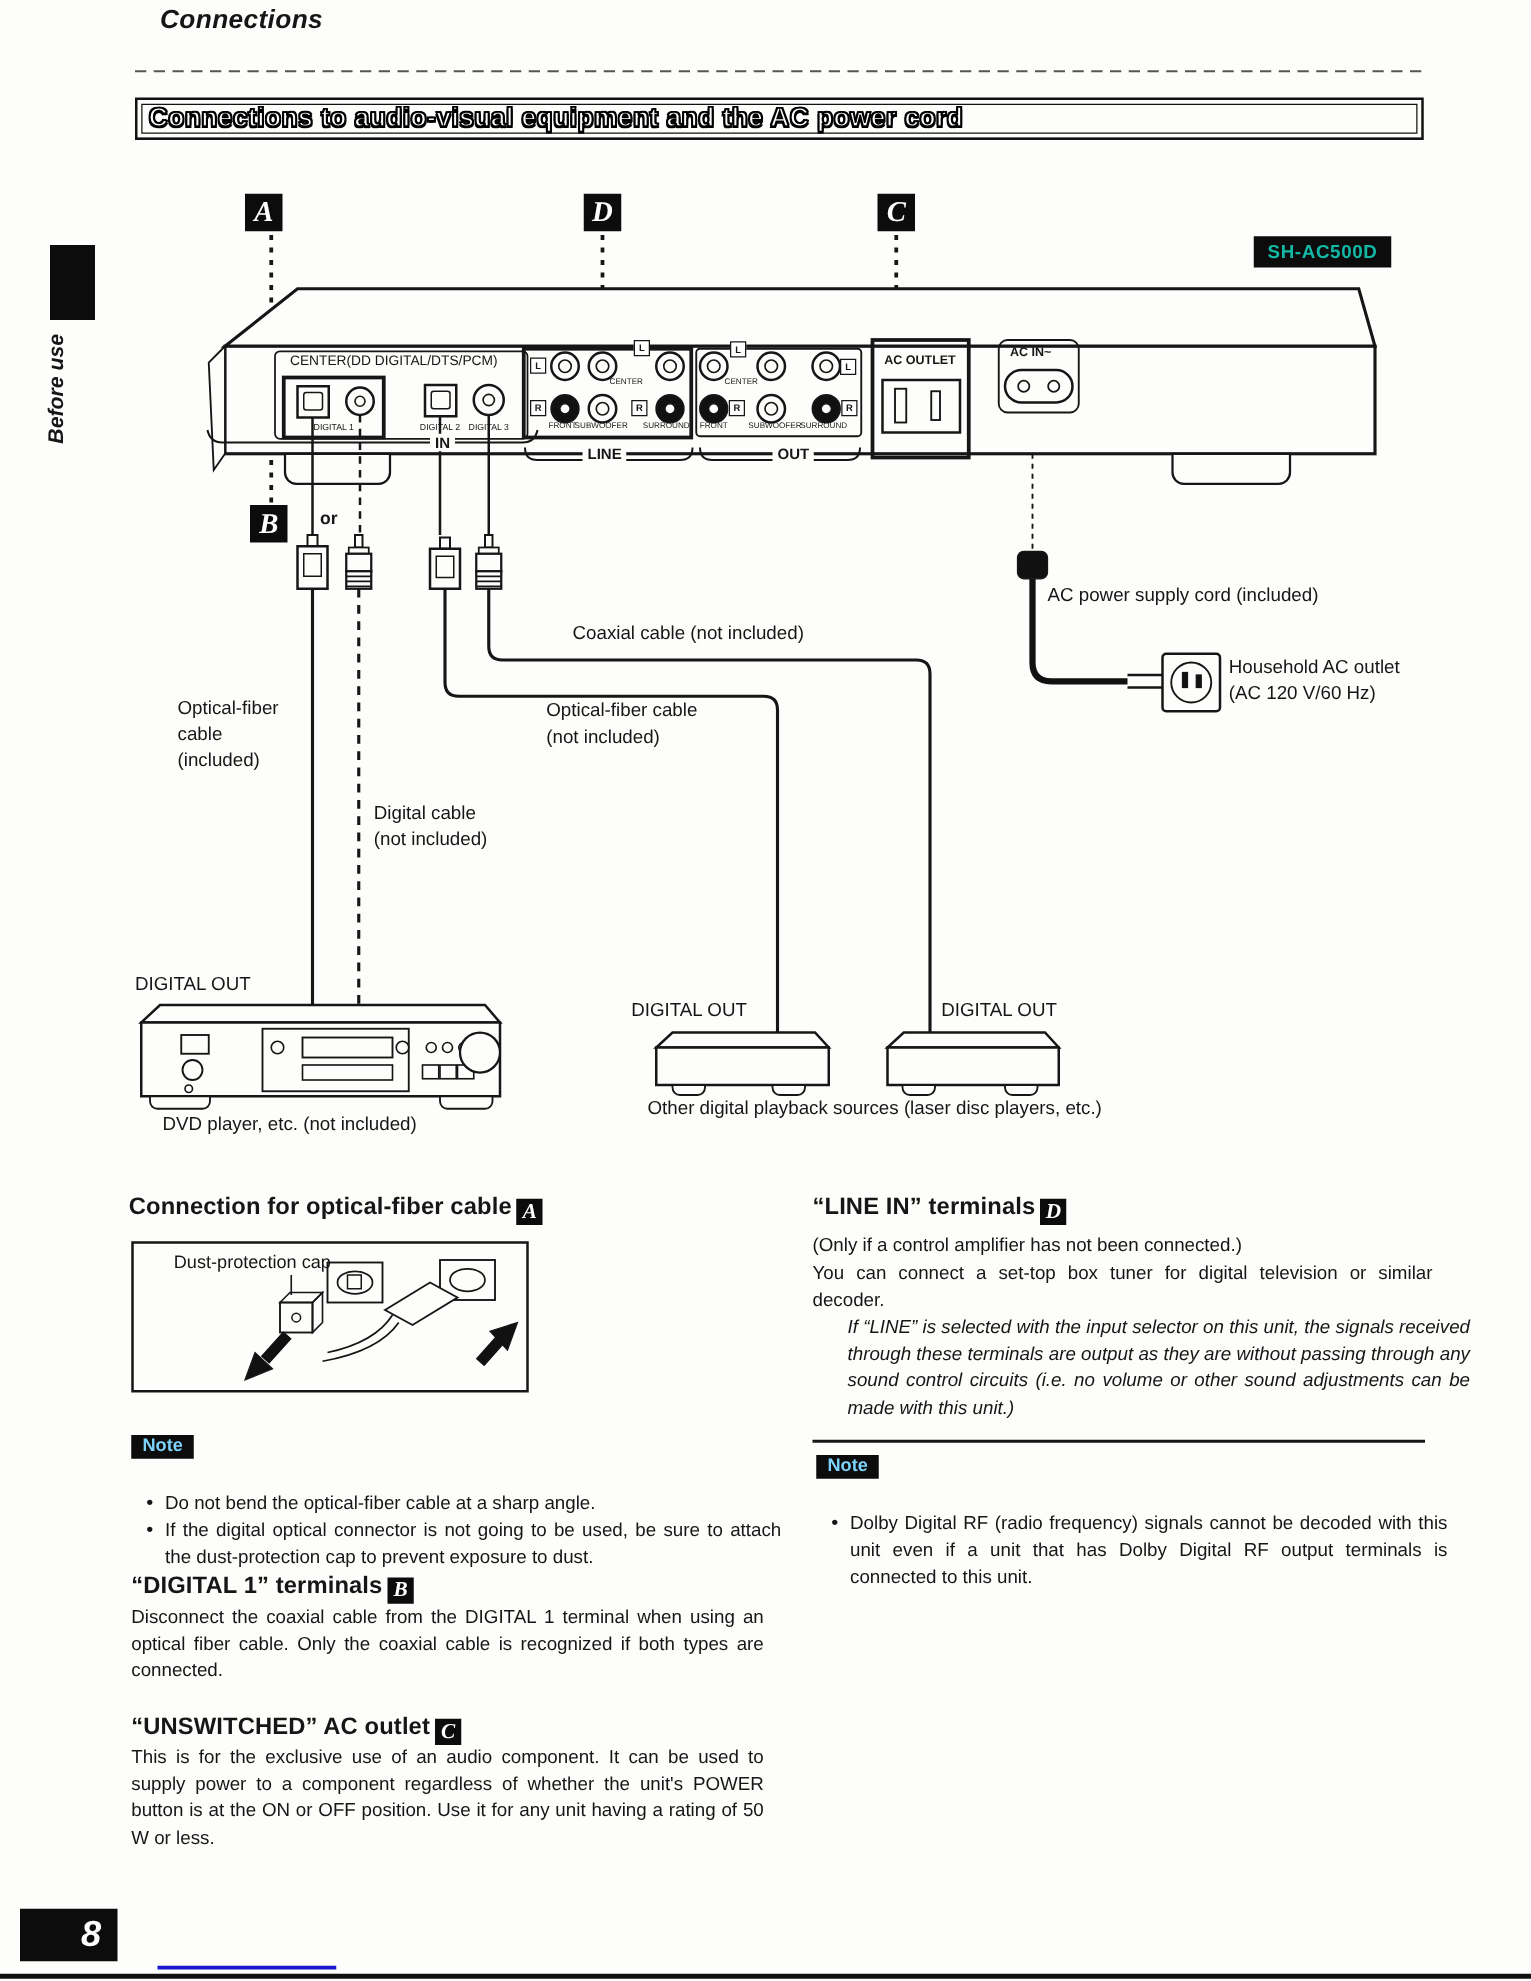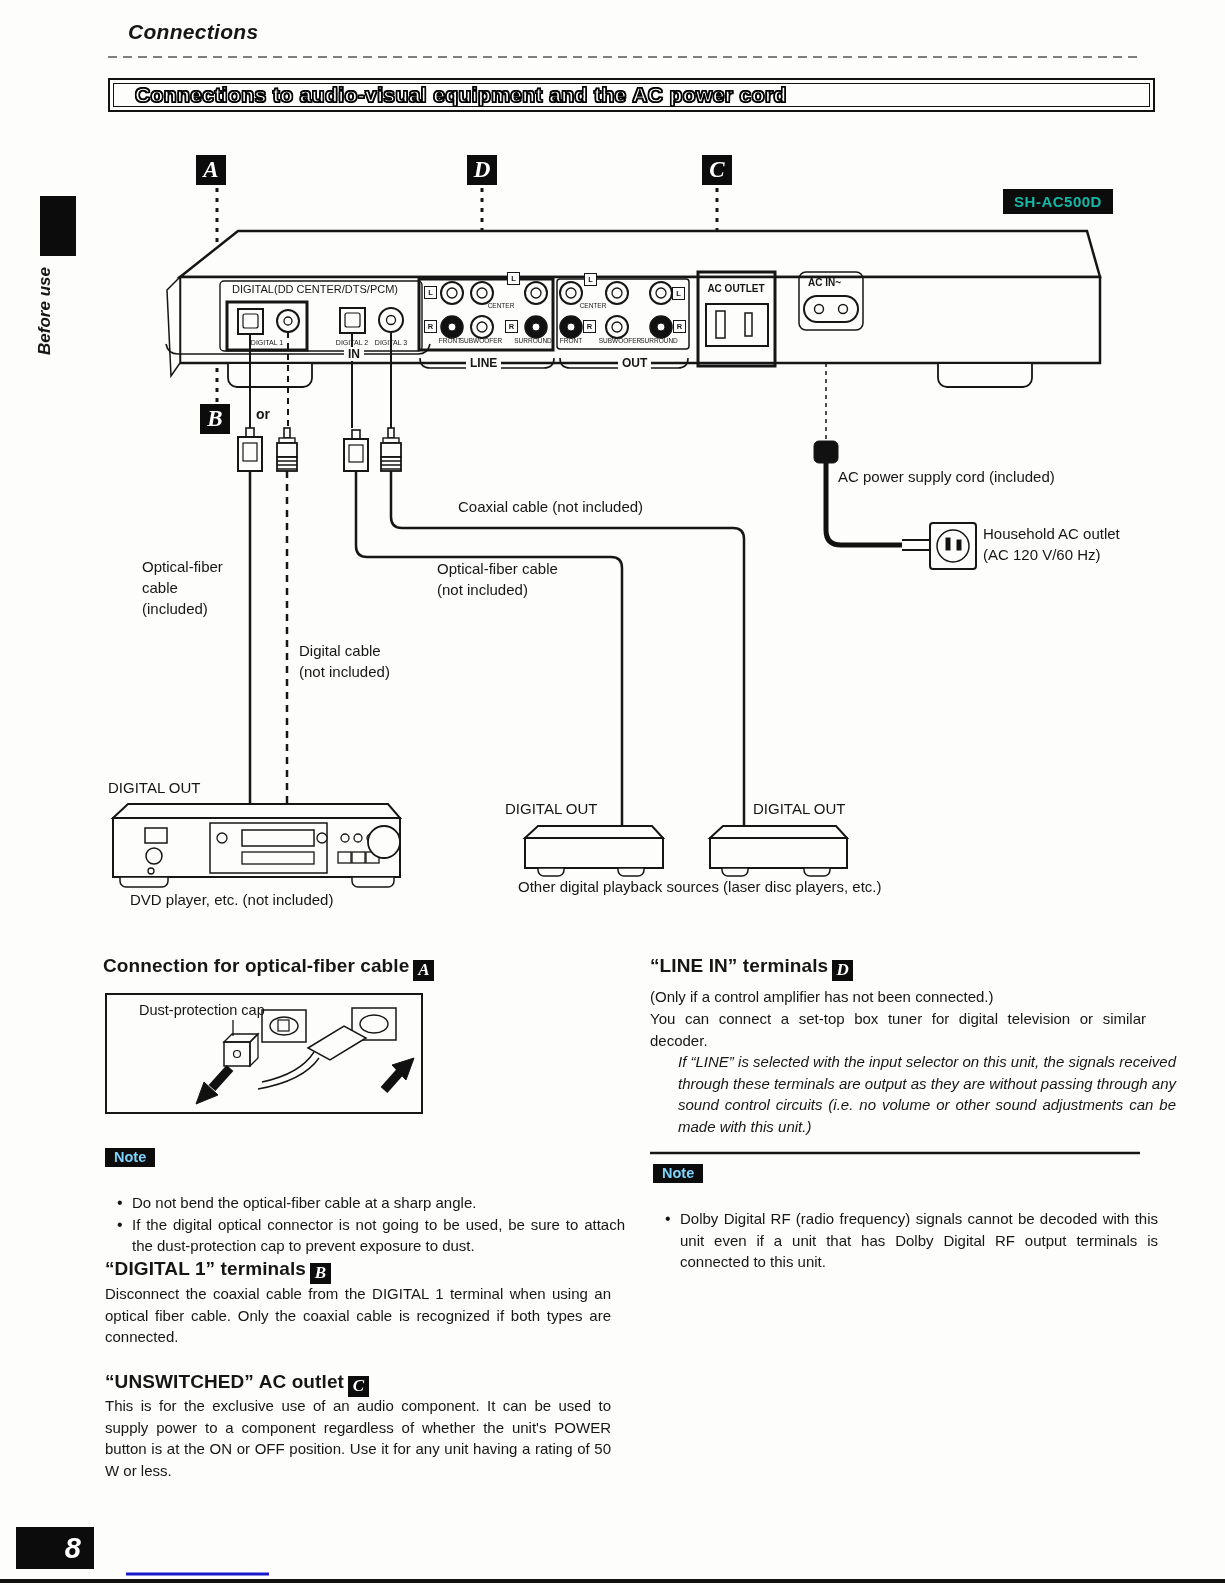--- a/index.html
+++ b/index.html
@@ -6,21 +6,21 @@
   body{
     width:1225px;height:1585px;position:relative;background:#fdfdfb;
     font-family:"Liberation Sans", sans-serif;color:#161616;overflow:hidden;
   }
   svg{position:absolute;left:0;top:0;z-index:1;}
   .txt{position:absolute;z-index:2;white-space:nowrap;}
   .page-title{font-size:21px;font-weight:bold;font-style:italic;letter-spacing:.3px;}
   .banner{
     position:absolute;z-index:2;left:108px;top:78px;width:1018px;height:30px;
     border:2px solid #121212;box-shadow:inset 0 0 0 3px #fdfdfb, inset 0 0 0 4px #121212;
-    display:flex;align-items:center;padding-left:25px;
+    display:flex;align-items:center;padding-left:9px;
   }
   .banner span{
     font-size:21px;font-weight:bold;letter-spacing:.4px;color:#fff;
     -webkit-text-stroke:1.3px #000;
     text-shadow:-1px -1px 0 #000,1px -1px 0 #000,-1px 1px 0 #000,1px 1px 0 #000;
   }
   .side-tab{position:absolute;z-index:2;left:40px;top:196px;width:36px;height:60px;background:#0c0c0c;}
   .vlabel{
     position:absolute;z-index:2;left:-20px;top:300px;width:132px;height:22px;
     transform:rotate(-90deg);text-align:center;font-size:17px;font-weight:bold;font-style:italic;
@@ -253,38 +253,38 @@
     <polygon points="196,1104 218,1095 204,1082" fill="#111"></polygon>
     <rect x="352" y="1008" width="44" height="32" stroke-width="1.5"></rect>
     <ellipse cx="374" cy="1024" rx="14" ry="9" stroke-width="1.4"></ellipse>
     <polygon points="308,1048 344,1026 366,1038 330,1060" stroke-width="1.5" fill="#fdfdfb"></polygon>
     <path d="M262,1082 Q300,1074 314,1052 M258,1089 Q303,1081 319,1058" stroke-width="1.4"></path>
     <line x1="384" y1="1090" x2="400" y2="1072" stroke="#111" stroke-width="9"></line>
     <polygon points="414,1058 392,1065 406,1080" fill="#111"></polygon>
   </g>
 </svg>
 
-<div class="txt page-title" style="left:128px;top:20px;text-align:right;">Connections</div>
+<div class="txt page-title" style="left:128px;top:4px;text-align:right;">Connections</div>
 
 <div class="banner">
   <span>Connections to audio-visual equipment and the AC power cord</span>
 </div>
 
 <div class="side-tab"></div>
 <div class="vlabel">Before use</div>
 
 <div class="model-badge">SH-AC500D</div>
 
 <div class="mk" style="left:196px;top:155px;">A</div>
 <div class="mk" style="left:467px;top:155px;">D</div>
 <div class="mk" style="left:702px;top:155px;">C</div>
 <div class="mk" style="left:200px;top:404px;">B</div>
 <div class="txt or-label" style="left:256px;top:406px;">or</div>
 
-<div class="txt" style="left:232px;top:283px;font-size:11px;">DIGITAL(DD CENTER/DTS/PCM)</div>
+<div class="txt" style="left:232px;top:283px;font-size:11px;">CENTER(DD DIGITAL/DTS/PCM)</div>
 <div class="txt tiny" style="left:267px;top:339px;">DIGITAL 1</div>
 <div class="txt tiny" style="left:352px;top:339px;">DIGITAL 2</div>
 <div class="txt tiny" style="left:391px;top:339px;">DIGITAL 3</div>
 
 <div class="txt tag" style="left:424px;top:286px;">L</div>
 <div class="txt tag" style="left:507px;top:272px;">L</div>
 <div class="txt tag" style="left:424px;top:320px;">R</div>
 <div class="txt tag" style="left:505px;top:320px;">R</div>
 <div class="txt tiny" style="left:501px;top:302px;font-size:6.5px;">CENTER</div>
 <div class="txt tiny" style="left:450px;top:337px;font-size:6.5px;">FRONT</div>

